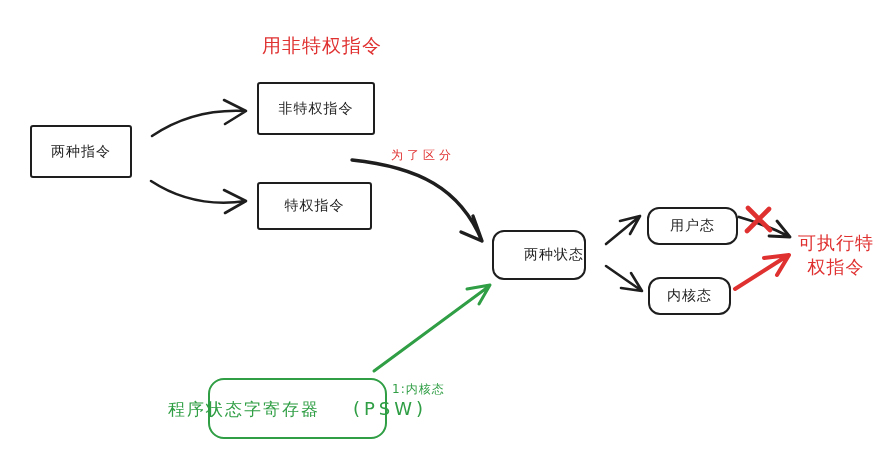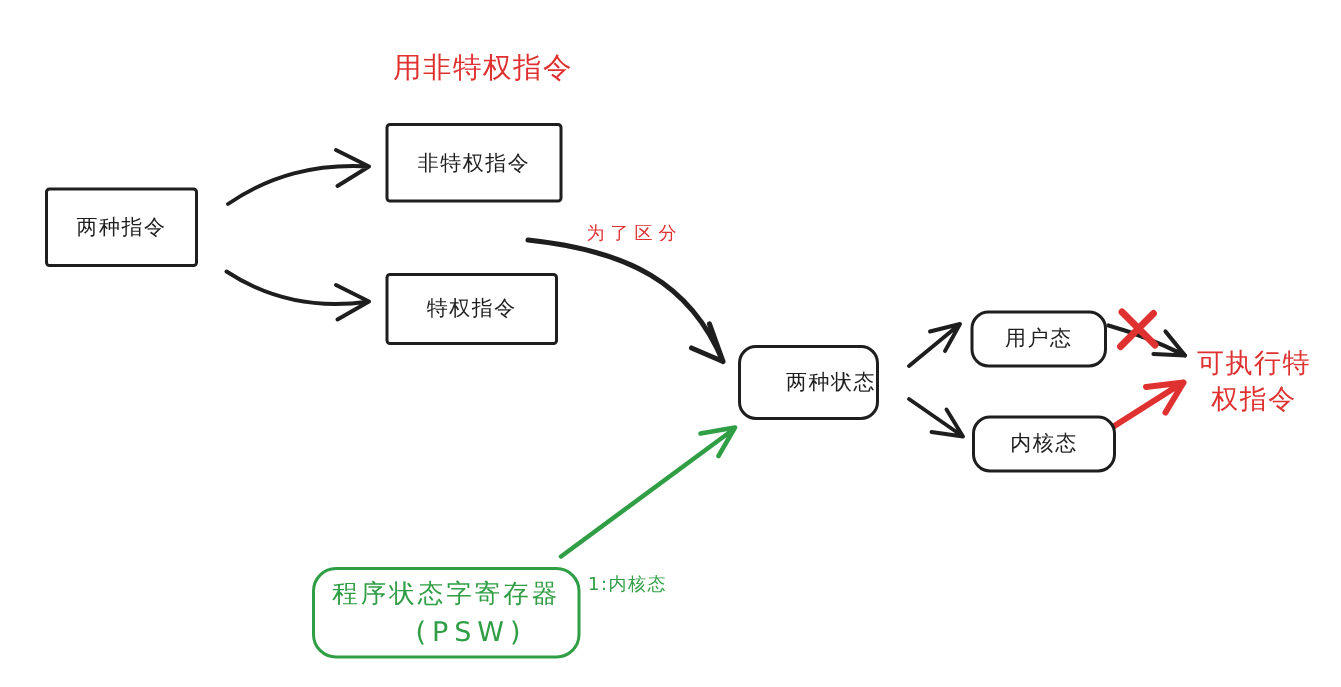--- a/index.html
+++ b/index.html
@@ -24,21 +24,21 @@
     font-size: 14px;
     letter-spacing: 1px;
     white-space: nowrap;
   }
   .node.rect  { border-radius: 3px; }
   .node.round { border-radius: 12px; }
   .node.green {
     border: 2.4px solid #2f9e44;
     color: #2f9e44;
     border-radius: 16px;
-    flex-direction: column;
+    flex-direction: row;
     line-height: 26px;
     font-size: 17px;
     letter-spacing: 2px;
   }
   .note {
     position: absolute;
     white-space: nowrap;
     font-size: 19px;
     letter-spacing: 2px;
   }
@@ -90,21 +90,21 @@
   </div>
 
   <div class="node round" style="left:492px; top:230px; width:94px; height:50px;justify-content:flex-end;">
     <span>两种状态</span>
   </div>
 
   <div class="node round" style="left:647px; top:195px; width:91px; height:38px;margin-top:12px;">
     <span>用户态</span>
   </div>
 
-  <div class="node round" style="left:648px; top:277px; width:96px; height:38px;">
+  <div class="node round" style="left:648px; top:277px; width:83px; height:38px;">
     <span>内核态</span>
   </div>
 
   <div class="node green" style="left:208px; top:378px; width:179px; height:61px;">
     <span>程序状态字寄存器</span>
     <span class="psw-line2">(PSW)</span>
   </div>
 
   <div class="note red center app-note" style="left:237px; top:33px; width:170px;">
     <div>用非特权指令</div>

